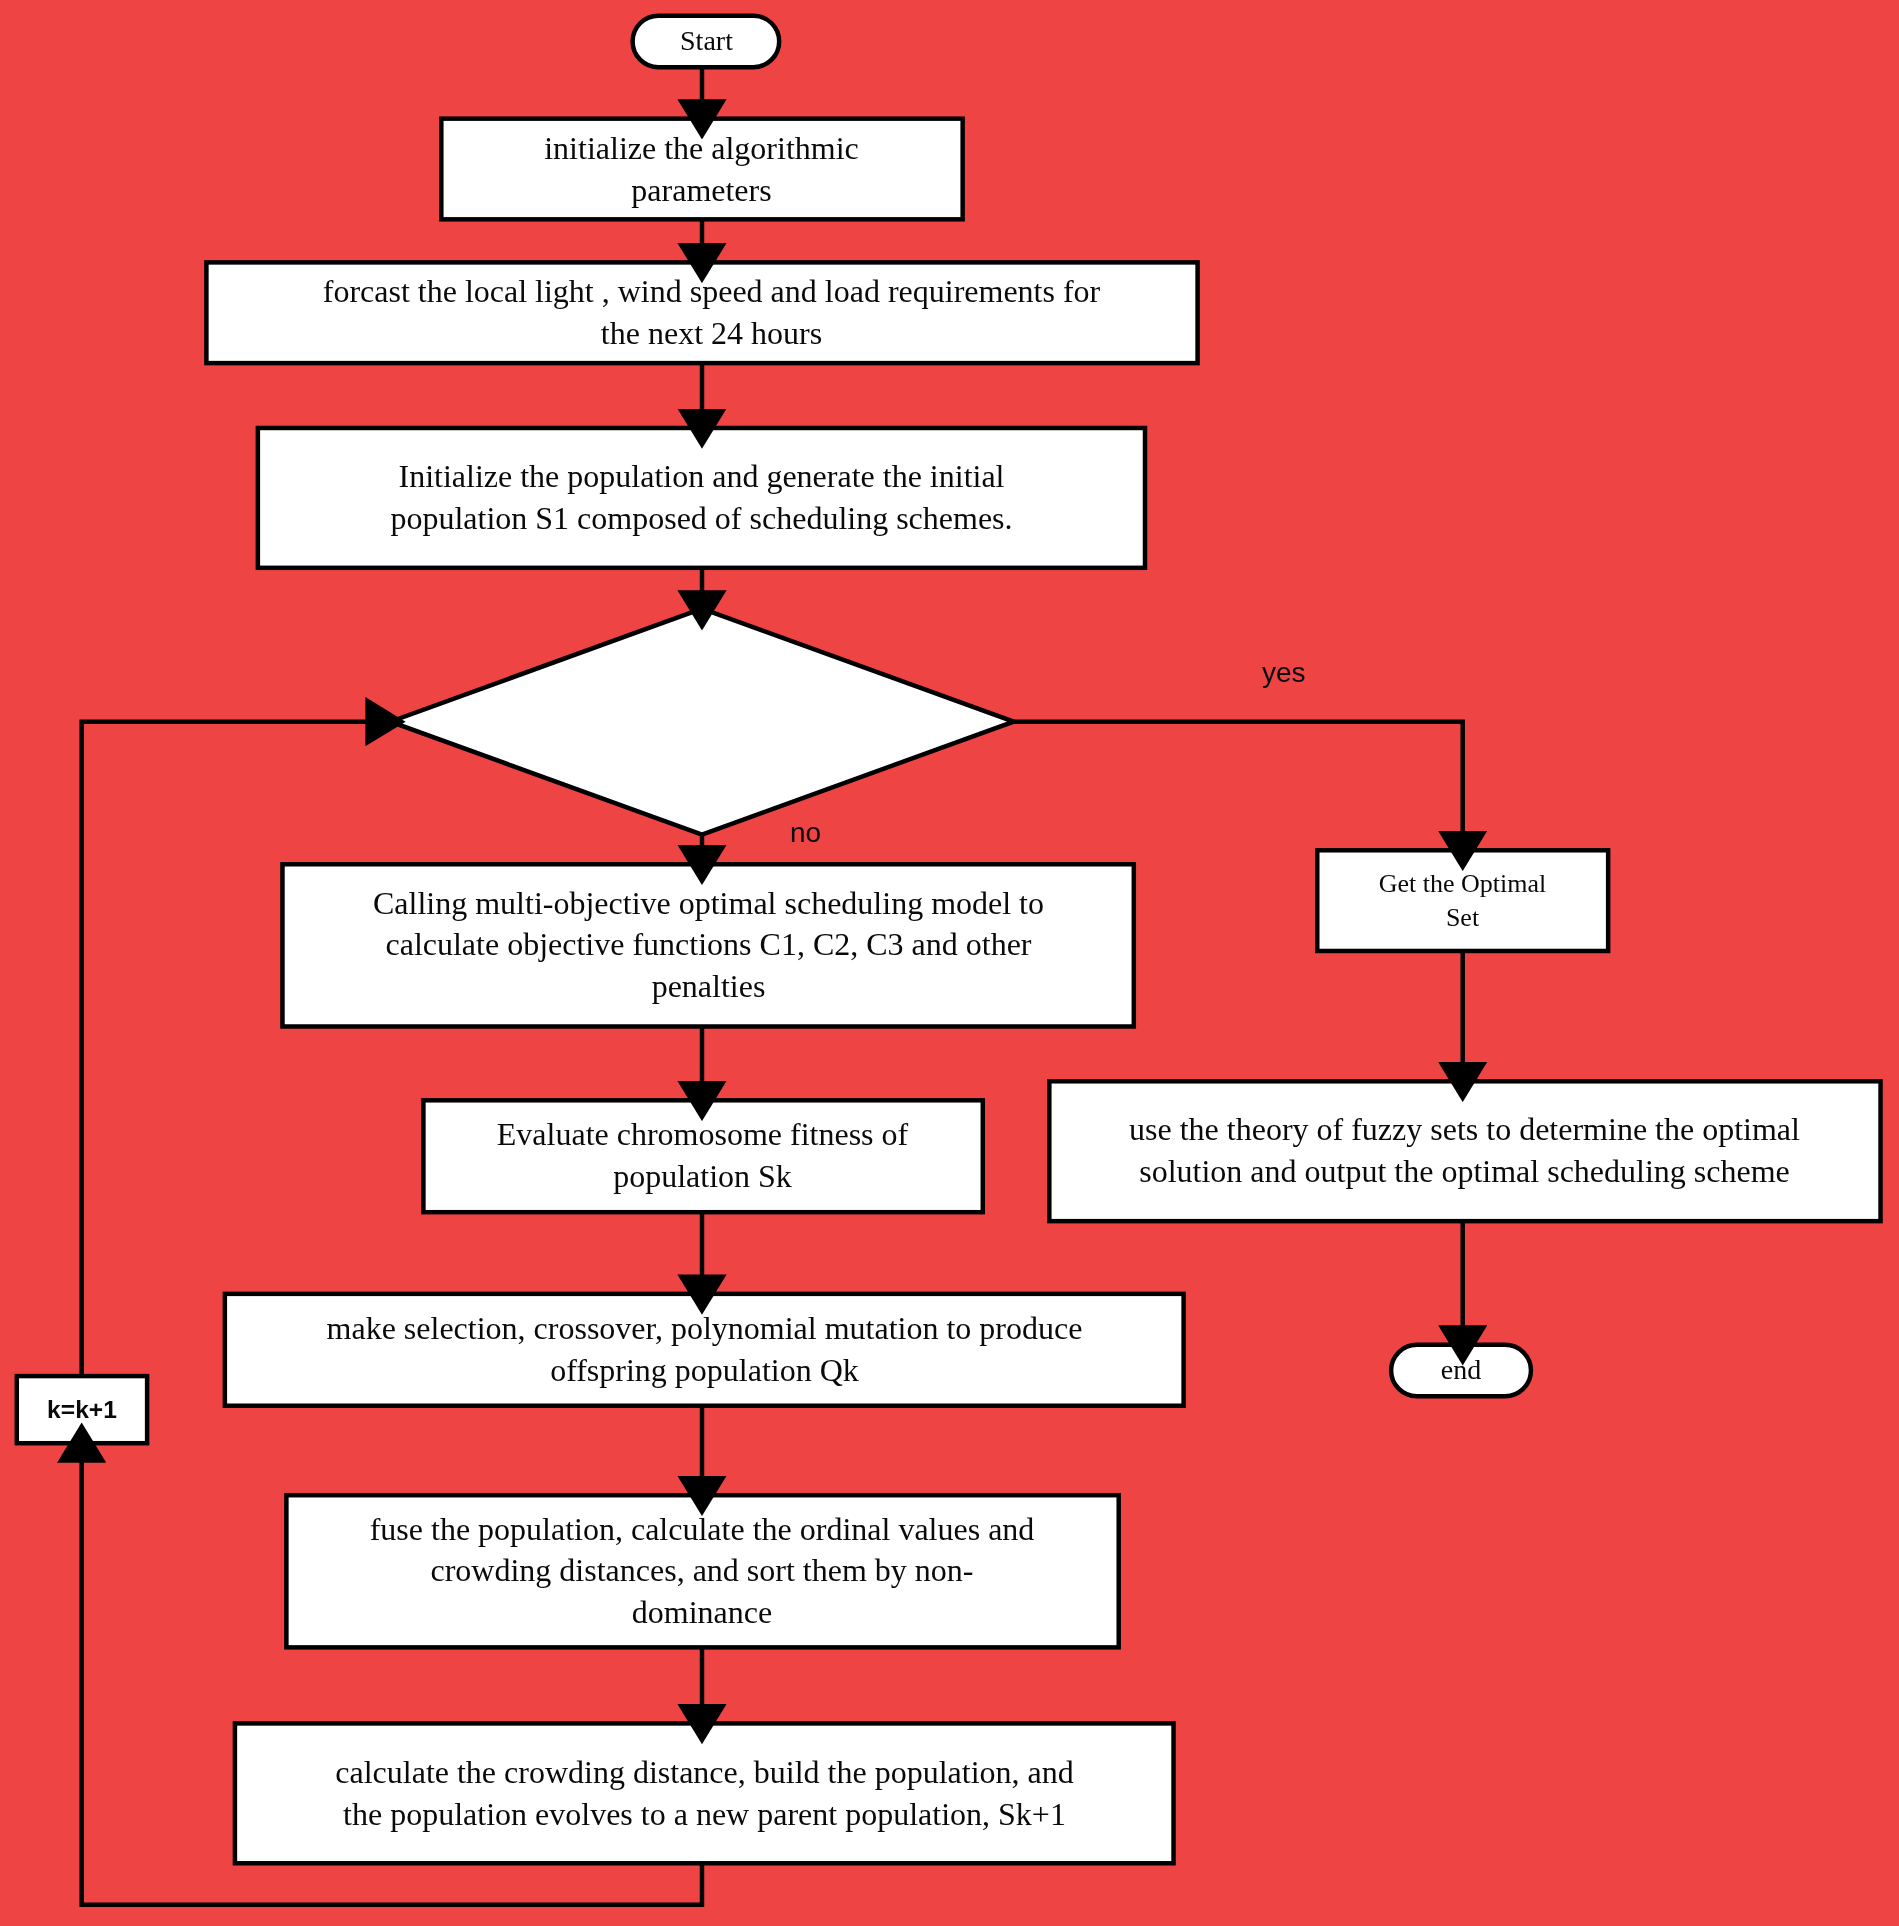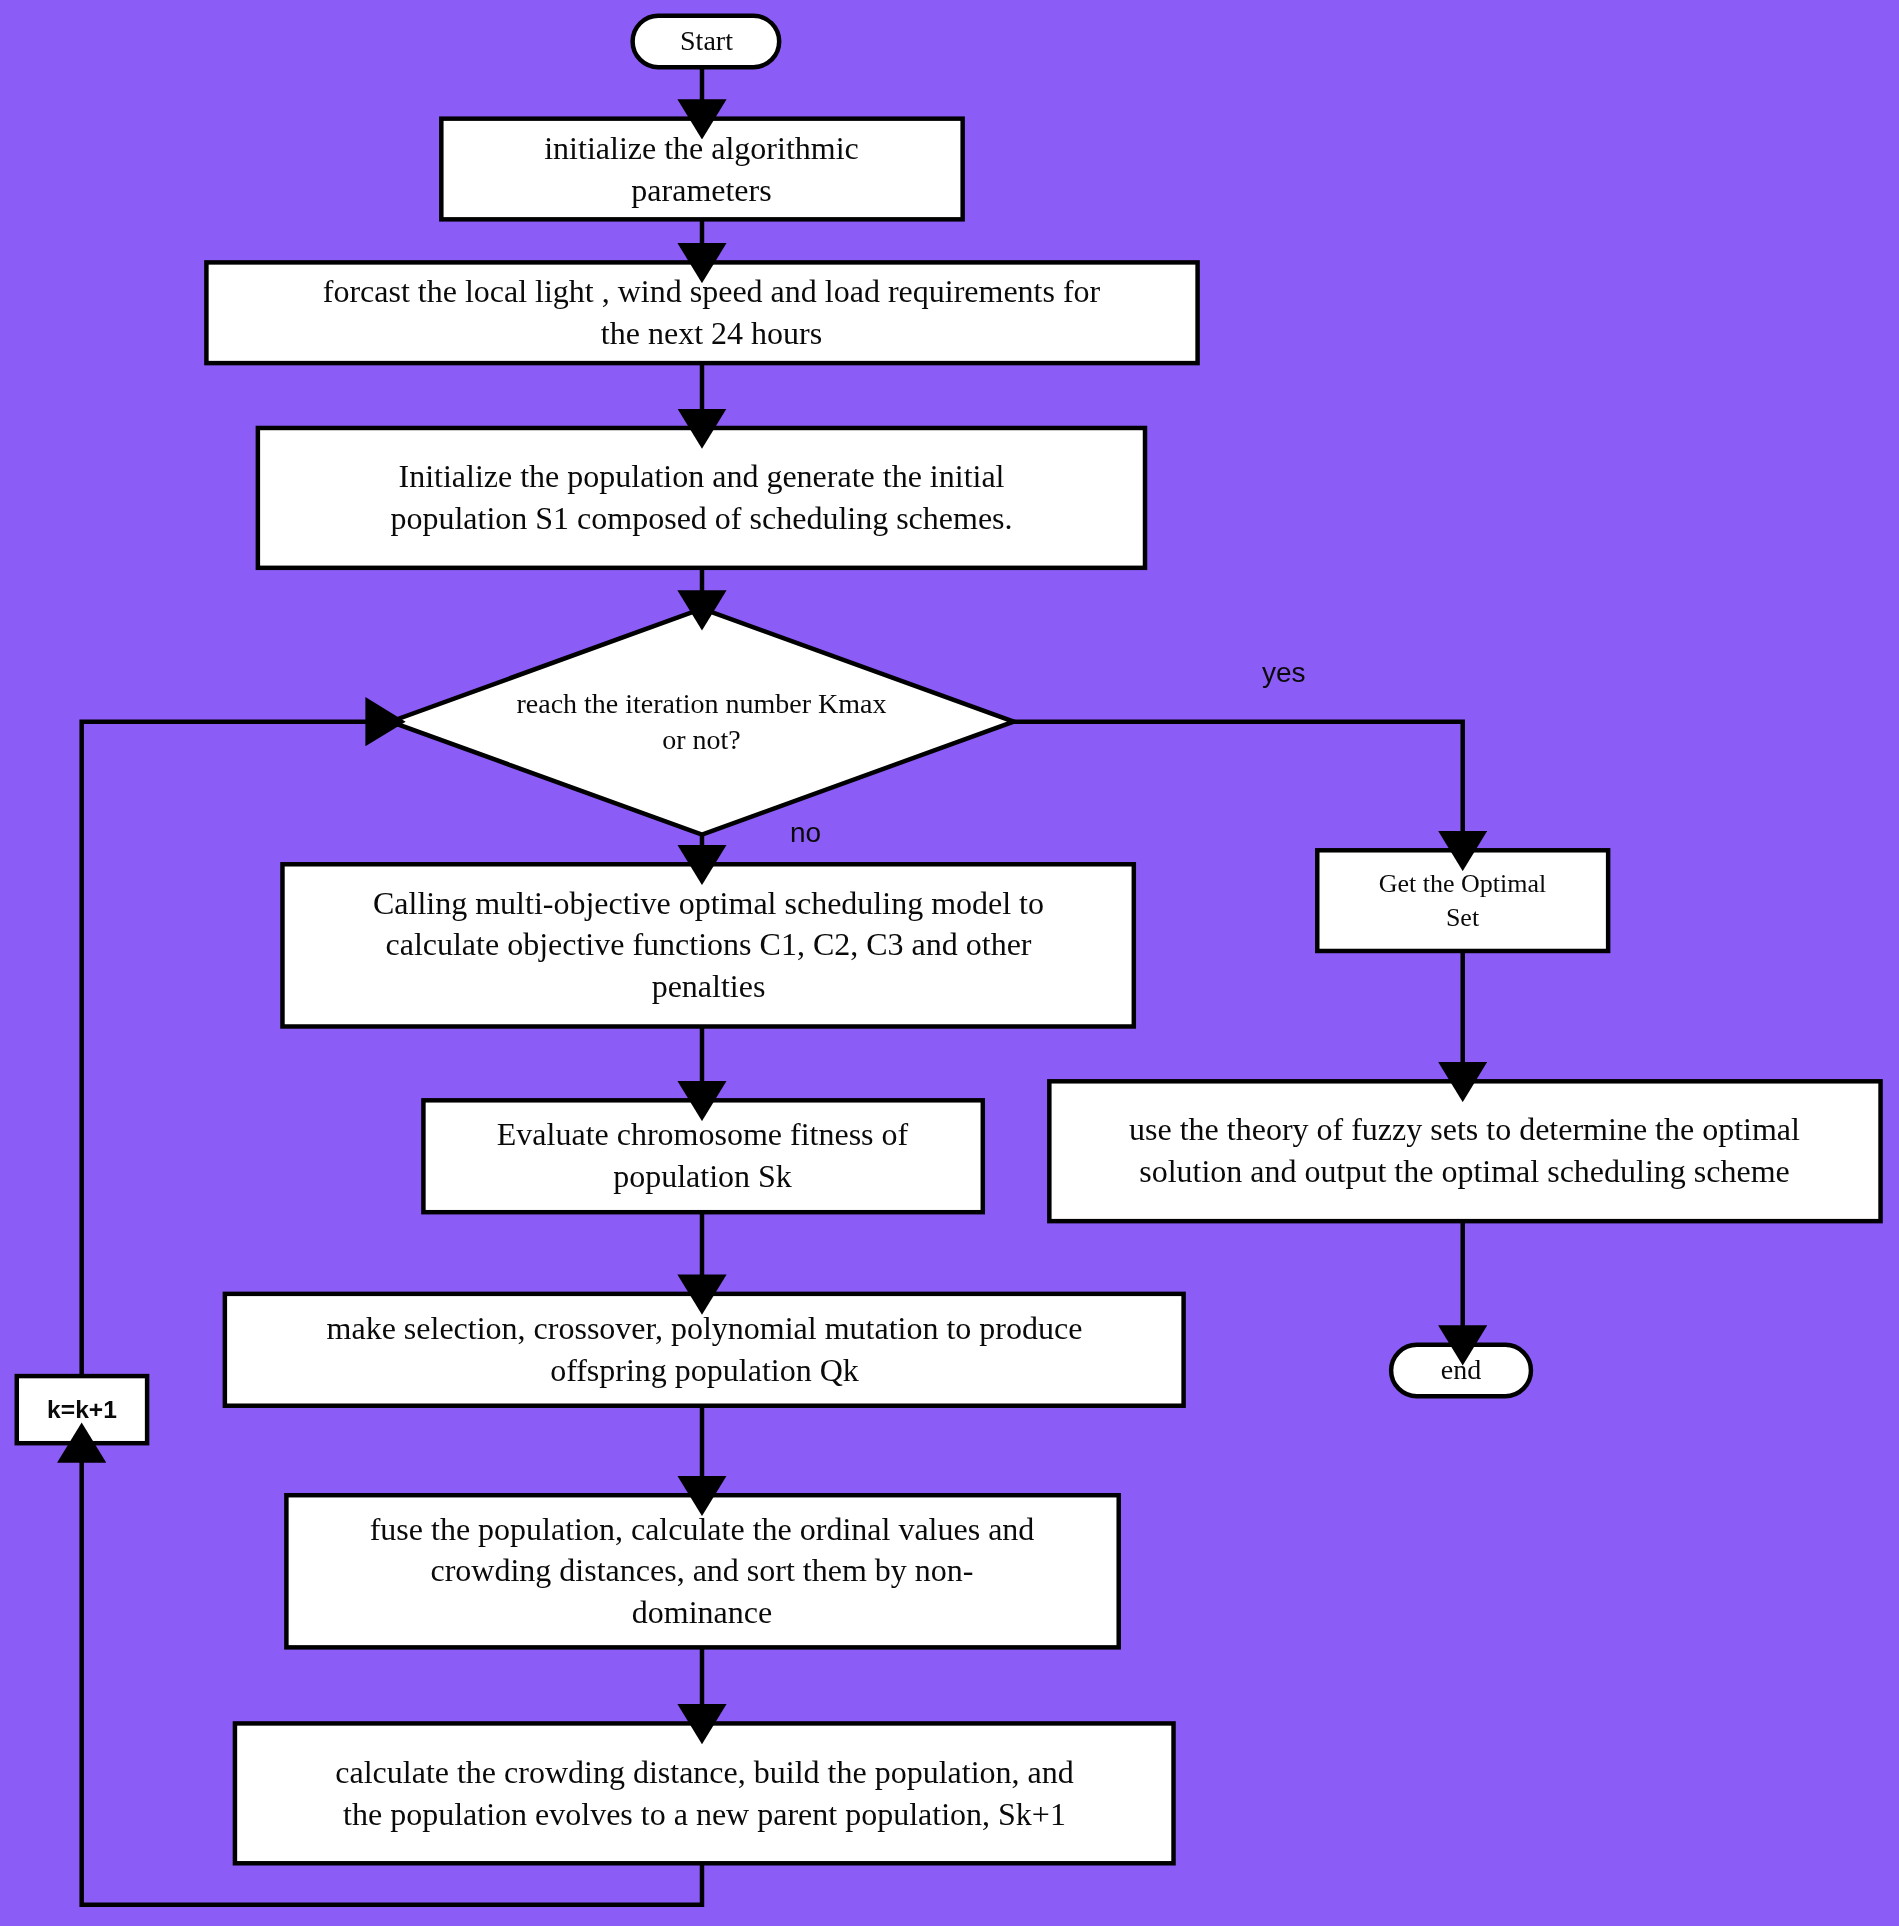--- a/index.html
+++ b/index.html
@@ -4,21 +4,21 @@
 <style>
   html, body {
     margin: 0;
     padding: 0;
     background: #ffffff;
   }
   #flow-root {
     position: relative;
     width: 1899px;
     height: 1926px;
-    background: #8b5cf6;
+    background: #ef4444;
     font-family: "Liberation Serif", "DejaVu Serif", serif;
     overflow: hidden;
   }
   #flow-svg {
     position: absolute;
     left: 0;
     top: 0;
     width: 1899px;
     height: 1926px;
     display: block;
@@ -126,22 +126,20 @@
 
   <div class="node-text t-process" style="left:441px; top:119px; width:521px; height:101px;">initialize the algorithmic
 parameters</div>
 
   <div class="node-text t-process" style="left:206px; top:262px; width:991px; height:101px;padding-left:20px;">forcast the local light , wind speed and load requirements for
 the next 24 hours</div>
 
   <div class="node-text t-process" style="left:258px; top:428px; width:887px; height:140px;">Initialize the population and generate the initial
 population S1 composed of scheduling schemes.</div>
 
-  <div class="node-text t-decision" style="left:366px; top:666px; width:671px; height:112px;">reach the iteration number Kmax
-or not?</div>
 
   <div class="node-text t-process" style="left:283px; top:864px; width:851px; height:162px;">Calling multi-objective optimal scheduling model to
 calculate objective functions C1, C2, C3 and other
 penalties</div>
 
   <div class="node-text t-process" style="left:423px; top:1100px; width:559px; height:112px;">Evaluate chromosome fitness of
 population Sk</div>
 
   <div class="node-text t-process" style="left:225px; top:1294px; width:959px; height:112px;">make selection, crossover, polynomial mutation to produce
 offspring population Qk</div>

